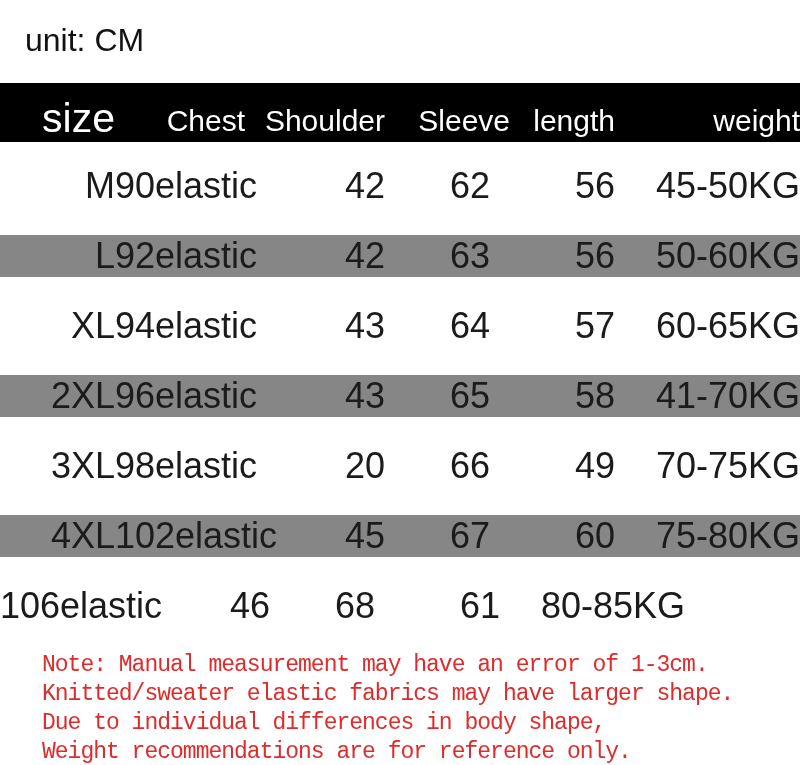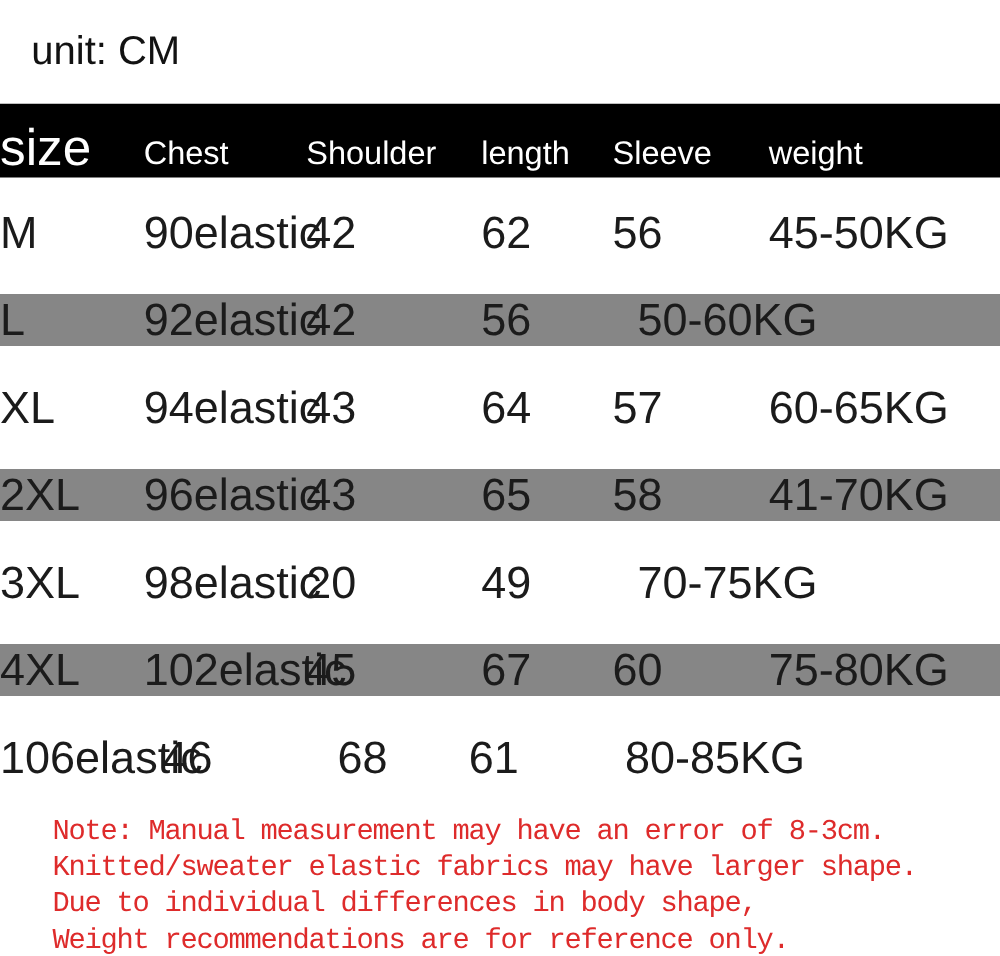--- a/index.html
+++ b/index.html
@@ -15,23 +15,23 @@
     position:relative;width:800px;height:765px;overflow:hidden;
     background:var(--page-bg);color:var(--body-text);
     font-family:"Liberation Sans",sans-serif;
   }
   .unit{position:absolute;left:25px;top:22px;font-size:32px;color:#121212;}
   .header-row{
     position:absolute;left:0;top:83px;width:800px;height:59px;
     background:var(--header-bg);color:var(--header-text);
     display:flex;align-items:flex-end;box-sizing:border-box;padding-bottom:4px;
   }
-  .cell{display:block;text-align:left;}
+  .cell{display:block;text-align:right;}
   .c0{width:115px}.c1{width:130px}.c2{width:140px}.c3{width:105px}.c4{width:125px}.c5{width:185px}
-  .header-cell{font-size:26px;}
+  .header-cell{font-size:30px;}
   .header-cell.size-col{font-size:41px;line-height:0.95;}
   .rows{position:absolute;left:0;top:151px;width:800px;}
   .row{height:70px;display:flex;align-items:center;font-size:36px;}
   .row.shaded{
     background:linear-gradient(to bottom,
       transparent 0, transparent 14px,
       var(--row-shaded-bg) 14px, var(--row-shaded-bg) 56px,
       transparent 56px, transparent 70px);
   }
   .note{
@@ -45,37 +45,38 @@
 <body>
 
 <div class="page">
   <div class="unit">unit: CM</div>
 
   <div>
     <div class="header-row" id="header-row">
         <span class="cell c0 header-cell size-col">size</span>
         <span class="cell c1 header-cell">Chest</span>
         <span class="cell c2 header-cell">Shoulder</span>
+        <span class="cell c4 header-cell">Sleeve</span>
         <span class="cell c3 header-cell">length</span>
-        <span class="cell c4 header-cell">Sleeve</span>
         <span class="cell c5 header-cell">weight</span>
       </div>
     <div class="rows" id="rows">
         <div class="row">
           <span class="cell c0">M</span>
           <span class="cell c1">90elastic</span>
           <span class="cell c2">42</span>
           <span class="cell c3">62</span>
           <span class="cell c4">56</span>
           <span class="cell c5">45-50KG</span>
         </div>
         <div class="row shaded">
           <span class="cell c0">L</span>
           <span class="cell c1">92elastic</span>
           <span class="cell c2">42</span>
+          <span class="cell c3">63</span>
           <span class="cell c4">56</span>
           <span class="cell c5">50-60KG</span>
         </div>
         <div class="row">
           <span class="cell c0">XL</span>
           <span class="cell c1">94elastic</span>
           <span class="cell c2">43</span>
           <span class="cell c3">64</span>
           <span class="cell c4">57</span>
           <span class="cell c5">60-65KG</span>
@@ -85,20 +86,21 @@
           <span class="cell c1">96elastic</span>
           <span class="cell c2">43</span>
           <span class="cell c3">65</span>
           <span class="cell c4">58</span>
           <span class="cell c5">41-70KG</span>
         </div>
         <div class="row">
           <span class="cell c0">3XL</span>
           <span class="cell c1">98elastic</span>
           <span class="cell c2">20</span>
+          <span class="cell c3">66</span>
           <span class="cell c4">49</span>
           <span class="cell c5">70-75KG</span>
         </div>
         <div class="row shaded">
           <span class="cell c0">4XL</span>
           <span class="cell c1">102elastic</span>
           <span class="cell c2">45</span>
           <span class="cell c3">67</span>
           <span class="cell c4">60</span>
           <span class="cell c5">75-80KG</span>
@@ -107,18 +109,18 @@
           <span class="cell c1">106elastic</span>
           <span class="cell c2">46</span>
           <span class="cell c3">68</span>
           <span class="cell c4">61</span>
           <span class="cell c5">80-85KG</span>
         </div>
       </div>
   </div>
 
   <div class="note" id="note">
-      <div>Note: Manual measurement may have an error of 8-3cm.</div>
+      <div>Note: Manual measurement may have an error of 1-3cm.</div>
       <div>Knitted/sweater elastic fabrics may have larger shape.</div>
       <div>Due to individual differences in body shape,</div>
       <div>Weight recommendations are for reference only.</div>
     </div>
 </div>
 
 </body></html>

